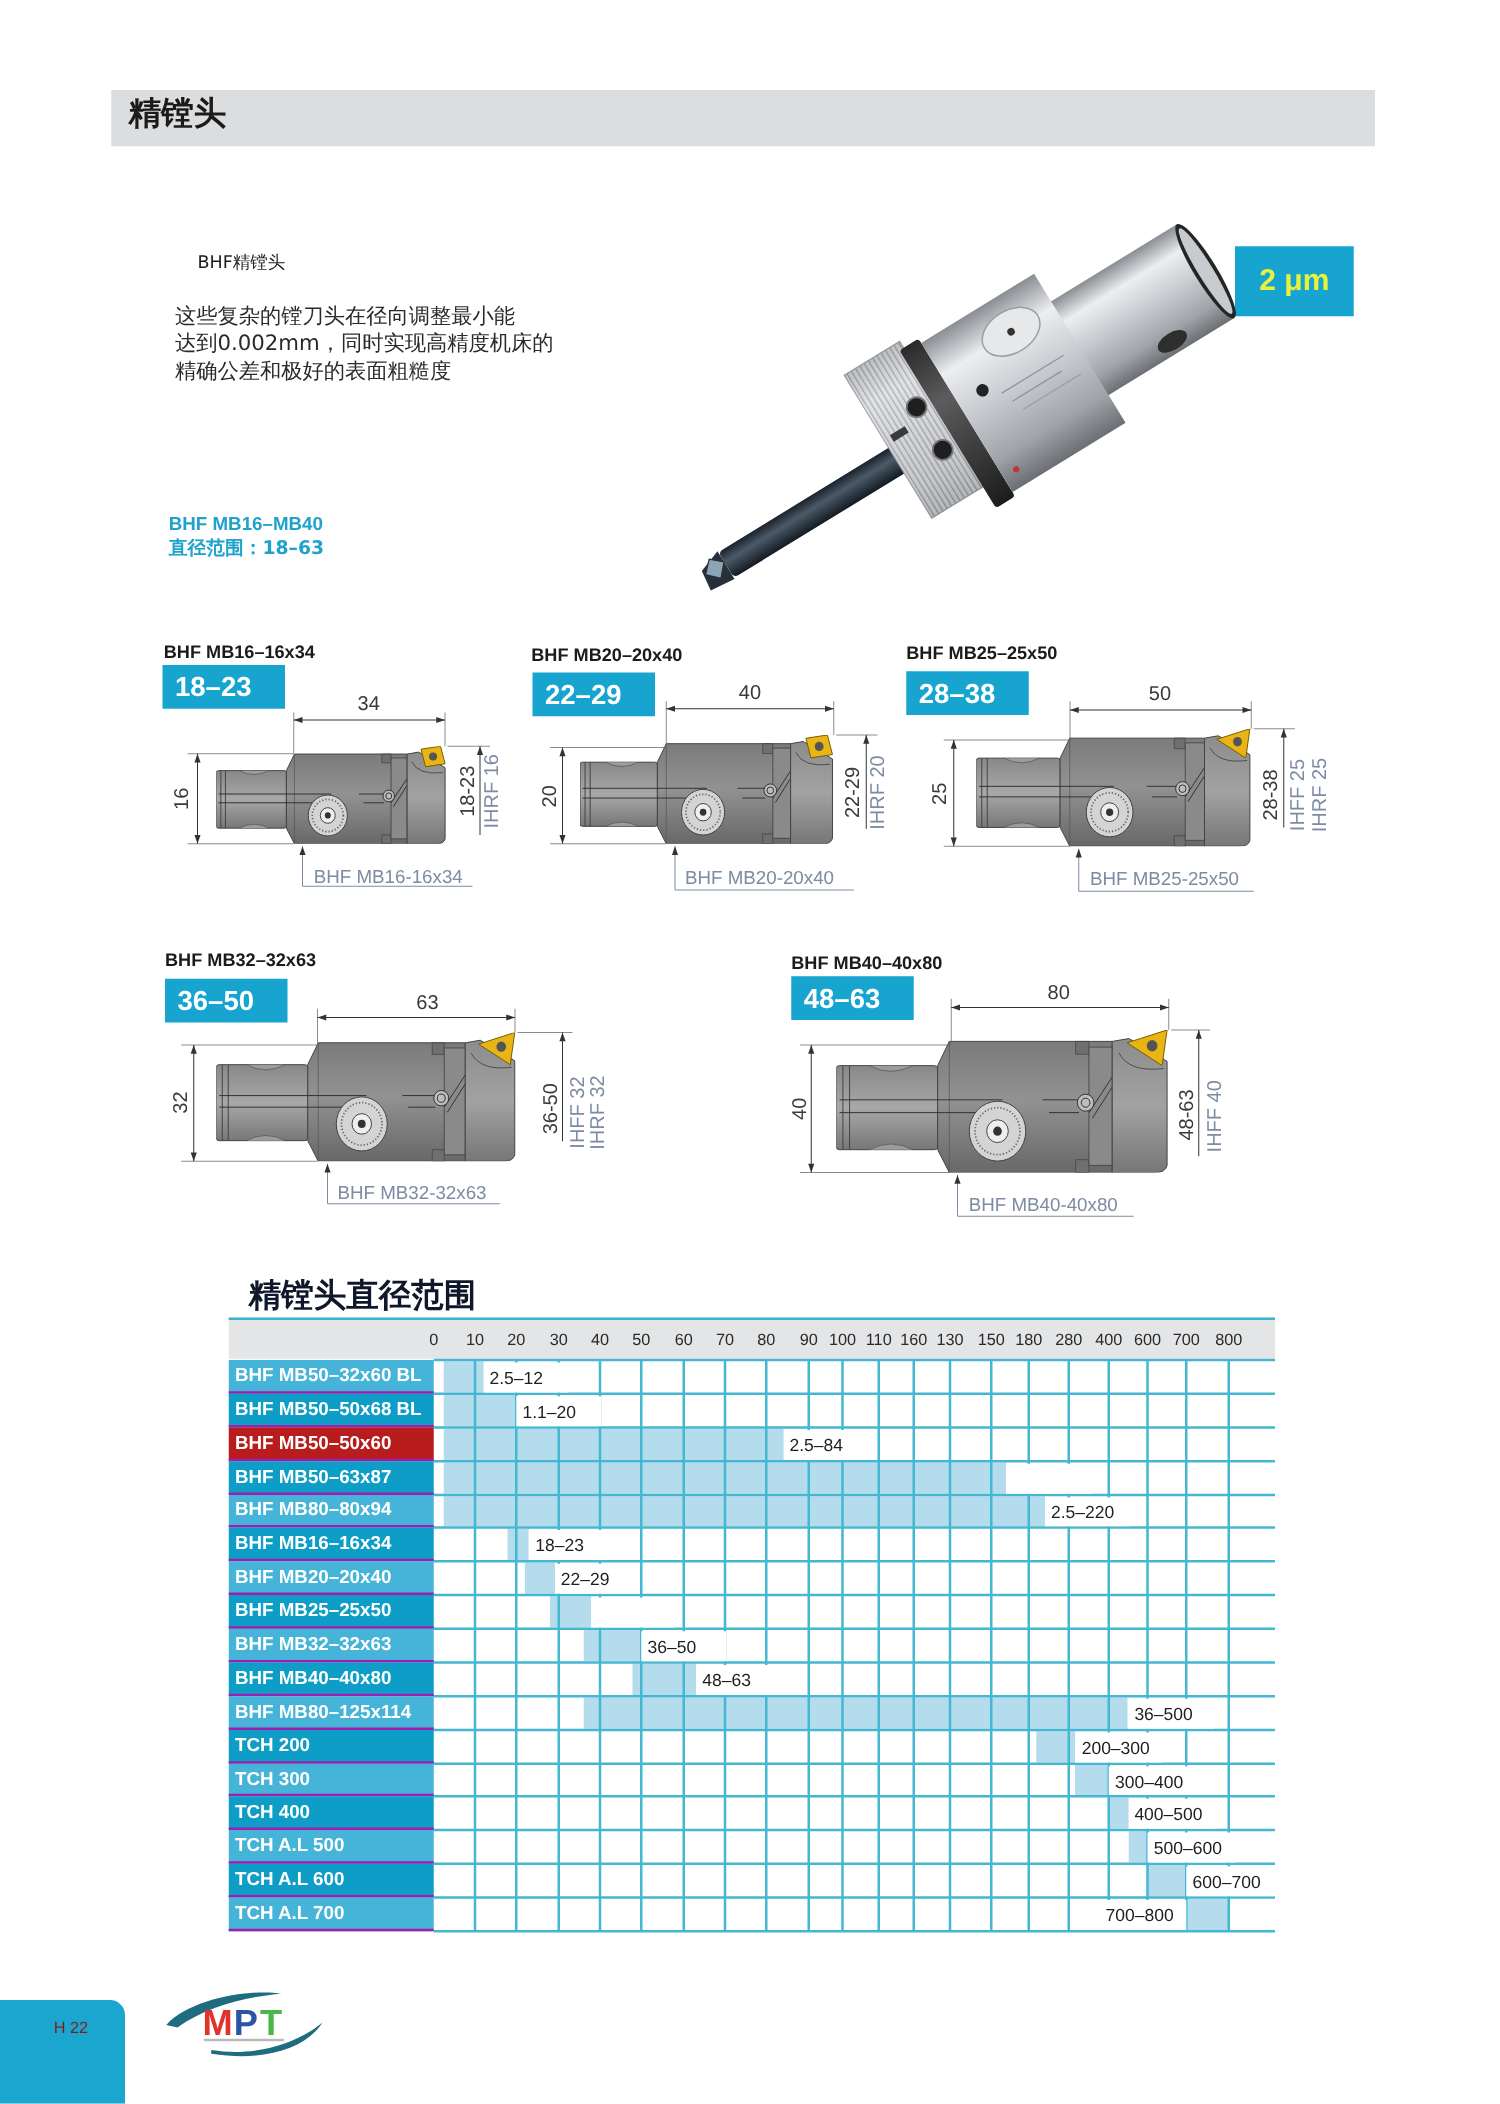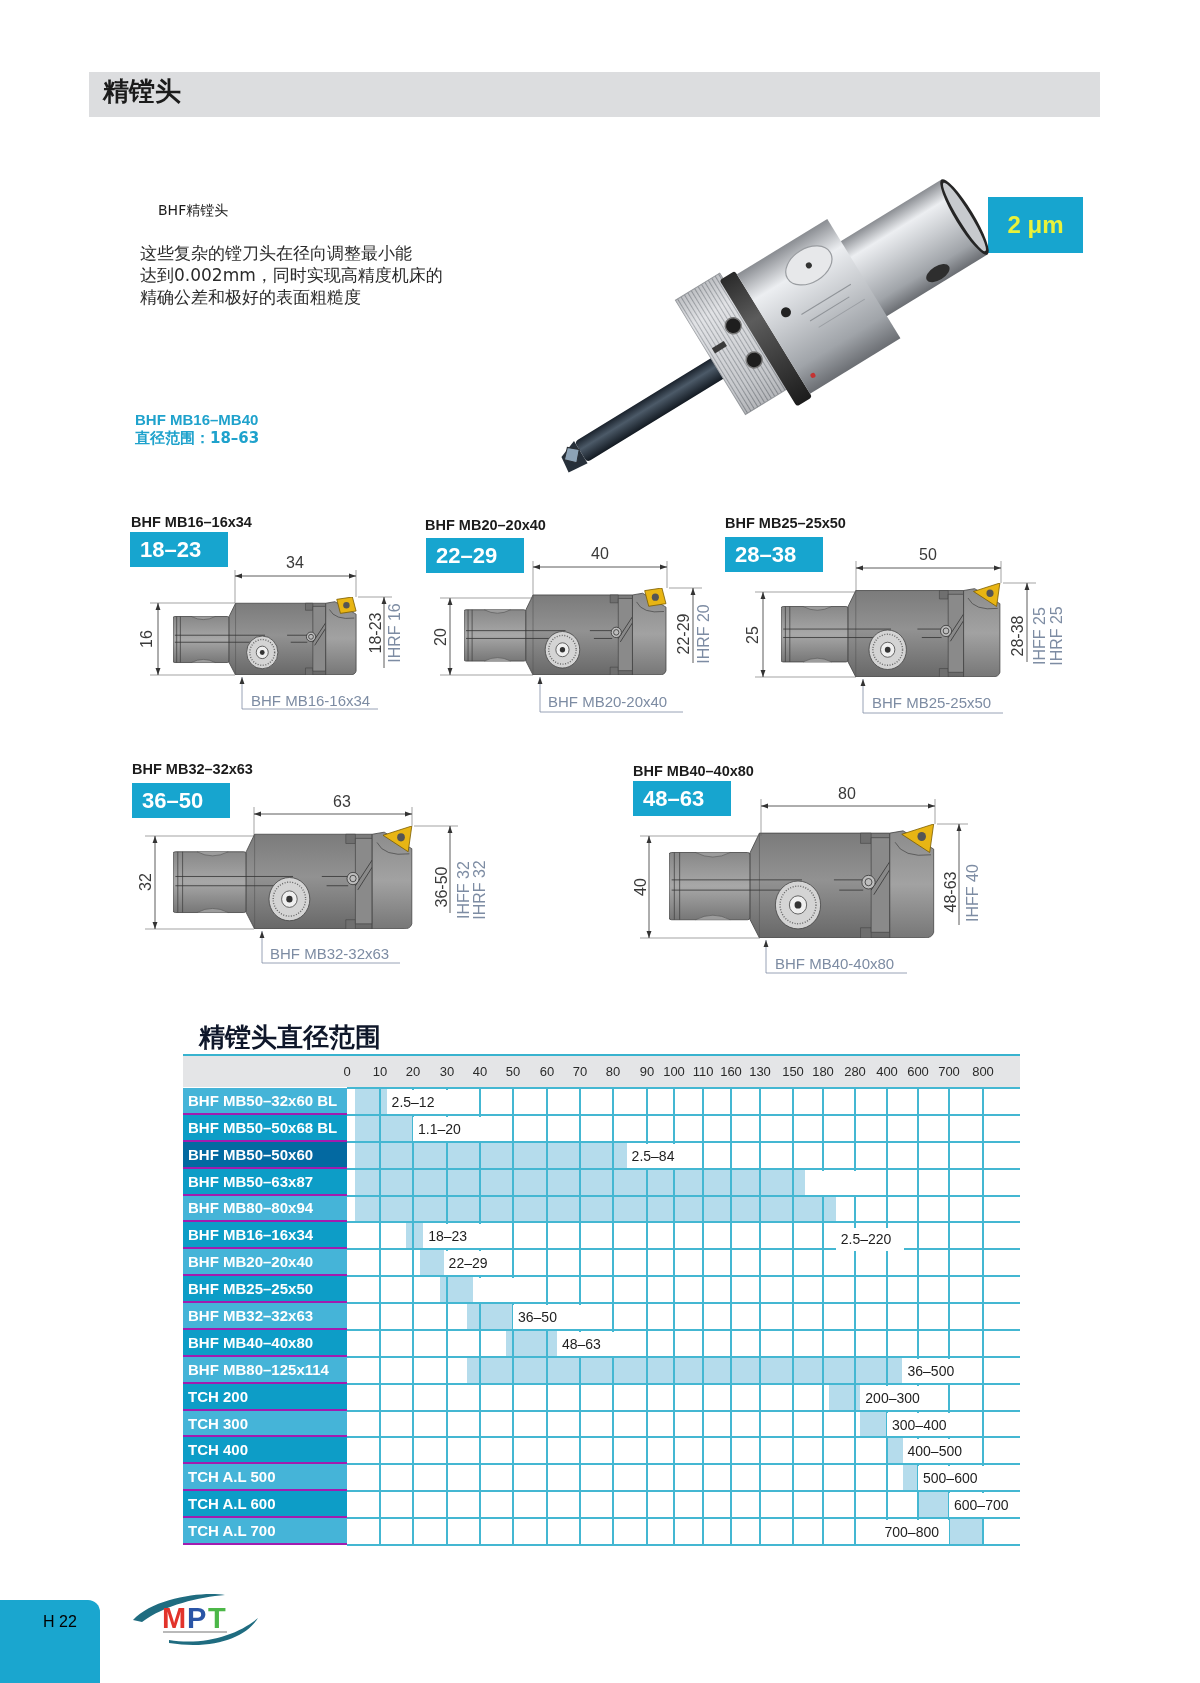--- a/index.html
+++ b/index.html
@@ -30,21 +30,21 @@
 .rt-tick{position:absolute;top:8px;font-size:13px;color:#2a2a2a;transform:translateX(-50%);white-space:nowrap}
 .rt-body{position:absolute;left:0;top:34px;width:837px;height:457px}
 .rt-grid{position:absolute;left:164px;top:0;width:673px;height:457px}
 .rt-label{position:absolute;left:0;width:164px;color:#ffffff;font-weight:bold;font-size:15px;padding-left:5px;display:flex;align-items:center;border-bottom:2px solid #a21caf;white-space:nowrap}
 .rt-bar{position:absolute;z-index:1}
 .rt-vline{position:absolute;top:0;height:457px;width:2px;margin-left:-1px;z-index:2}
 .rt-hline{position:absolute;left:0;width:673px;height:2px;margin-top:-1px;z-index:2}
 .rt-lbl{position:absolute;background:#ffffff;z-index:3;font-size:14px;color:#1e1e1e;padding:0 10px 0 5px;min-width:68px;white-space:nowrap;display:flex;align-items:center}
 
 .page-tab{left:0;top:1600px;width:100px;height:83px;background:#1aa6cf;border-top-right-radius:12px}
-.page-tab span{position:absolute;left:43px;top:11px;color:#000000;font-size:16px;line-height:22px;white-space:nowrap}
+.page-tab span{position:absolute;left:43px;top:11px;color:#7f1d1d;font-size:13px;line-height:22px;white-space:nowrap}
 .logo{left:125px;top:1590px}
 </style>
 </head>
 <body>
 
 <div class="abs title-bar">
   <span class="cjk">精镗头</span>
 </div>
 
 <div class="abs product-title cjk">BHF精镗头</div>
@@ -354,21 +354,21 @@
         <div class="rt-hline" style="top: 457px; background: rgb(68, 183, 210);"></div>
         <div class="rt-bar" style="left: 8.25px; width: 31.35px; top: 1px; height: 24.8824px; background: rgb(181, 220, 236);"></div>
         <div class="rt-lbl" style="top: 2px; height: 23.8824px; left: 39.6px;">2.5–12</div>
         <div class="rt-bar" style="left: 8.25px; width: 57.75px; top: 27.8824px; height: 24.8824px; background: rgb(181, 220, 236);"></div>
         <div class="rt-lbl" style="top: 28.8824px; height: 23.8824px; left: 66px;">1.1–20</div>
         <div class="rt-bar" style="left: 8.25px; width: 271.35px; top: 54.7647px; height: 24.8824px; background: rgb(181, 220, 236);"></div>
         <div class="rt-lbl" style="top: 55.7647px; height: 23.8824px; left: 279.6px;">2.5–84</div>
         <div class="rt-bar" style="left: 8.25px; width: 449.75px; top: 81.6471px; height: 24.8824px; background: rgb(181, 220, 236);"></div>
         <div class="rt-lbl" style="top: 82.6471px; height: 23.8824px; left: 458px;"></div>
         <div class="rt-bar" style="left: 8.25px; width: 480.55px; top: 108.529px; height: 24.8824px; background: rgb(181, 220, 236);"></div>
-        <div class="rt-lbl" style="top: 109.529px; height: 23.8824px; left: 488.8px; margin-top: 30px;">2.5–220</div>
+        <div class="rt-lbl" style="top: 109.529px; height: 23.8824px; left: 488.8px;">2.5–220</div>
         <div class="rt-bar" style="left: 59.4px; width: 16.8px; top: 135.412px; height: 24.8824px; background: rgb(181, 220, 236);"></div>
         <div class="rt-lbl" style="top: 136.412px; height: 23.8824px; left: 76.2px;">18–23</div>
         <div class="rt-bar" style="left: 72.8px; width: 23.8px; top: 162.294px; height: 24.8824px; background: rgb(181, 220, 236);"></div>
         <div class="rt-lbl" style="top: 163.294px; height: 23.8824px; left: 96.6px;">22–29</div>
         <div class="rt-bar" style="left: 93.2px; width: 33.2px; top: 189.176px; height: 24.8824px; background: rgb(181, 220, 236);"></div>
         <div class="rt-lbl" style="top: 190.176px; height: 23.8824px; left: 126.4px;"></div>
         <div class="rt-bar" style="left: 119.8px; width: 46.2px; top: 216.059px; height: 24.8824px; background: rgb(181, 220, 236);"></div>
         <div class="rt-lbl" style="top: 217.059px; height: 23.8824px; left: 166px;">36–50</div>
         <div class="rt-bar" style="left: 159.4px; width: 50.5px; top: 242.941px; height: 24.8824px; background: rgb(181, 220, 236);"></div>
         <div class="rt-lbl" style="top: 243.941px; height: 23.8824px; left: 209.9px;">48–63</div>
@@ -382,21 +382,21 @@
         <div class="rt-lbl" style="top: 351.471px; height: 23.8824px; left: 555.5px;">400–500</div>
         <div class="rt-bar" style="left: 555.5px; width: 15.5px; top: 377.353px; height: 24.8824px; background: rgb(181, 220, 236);"></div>
         <div class="rt-lbl" style="top: 378.353px; height: 23.8824px; left: 571px;">500–600</div>
         <div class="rt-bar" style="left: 571px; width: 31px; top: 404.235px; height: 24.8824px; background: rgb(181, 220, 236);"></div>
         <div class="rt-lbl" style="top: 405.235px; height: 23.8824px; left: 602px;">600–700</div>
         <div class="rt-bar" style="left: 602px; width: 34px; top: 431.118px; height: 24.8824px; background: rgb(181, 220, 236);"></div>
         <div class="rt-lbl" style="top: 432.118px; height: 23.8824px; right: 71px;">700–800</div>
       </div>
       <div class="rt-label" style="top: 0px; height: 26.8824px; background: rgb(69, 180, 216);">BHF MB50–32x60 BL</div>
       <div class="rt-label" style="top: 26.8824px; height: 26.8824px; background: rgb(13, 157, 199);">BHF MB50–50x68 BL</div>
-      <div class="rt-label" style="top: 53.7647px; height: 26.8824px; background: #0369a1;">BHF MB50–50x60</div>
+      <div class="rt-label" style="top: 53.7647px; height: 26.8824px; background: #b91c1c;">BHF MB50–50x60</div>
       <div class="rt-label" style="top: 80.6471px; height: 26.8824px; background: rgb(13, 157, 199);">BHF MB50–63x87</div>
       <div class="rt-label" style="top: 107.529px; height: 26.8824px; background: rgb(69, 180, 216);">BHF MB80–80x94</div>
       <div class="rt-label" style="top: 134.412px; height: 26.8824px; background: rgb(13, 157, 199);">BHF MB16–16x34</div>
       <div class="rt-label" style="top: 161.294px; height: 26.8824px; background: rgb(69, 180, 216);">BHF MB20–20x40</div>
       <div class="rt-label" style="top: 188.176px; height: 26.8824px; background: rgb(13, 157, 199);">BHF MB25–25x50</div>
       <div class="rt-label" style="top: 215.059px; height: 26.8824px; background: rgb(69, 180, 216);">BHF MB32–32x63</div>
       <div class="rt-label" style="top: 241.941px; height: 26.8824px; background: rgb(13, 157, 199);">BHF MB40–40x80</div>
       <div class="rt-label" style="top: 268.824px; height: 26.8824px; background: rgb(69, 180, 216);">BHF MB80–125x114</div>
       <div class="rt-label" style="top: 295.706px; height: 26.8824px; background: rgb(13, 157, 199);">TCH 200</div>
       <div class="rt-label" style="top: 322.588px; height: 26.8824px; background: rgb(69, 180, 216);">TCH 300</div>

